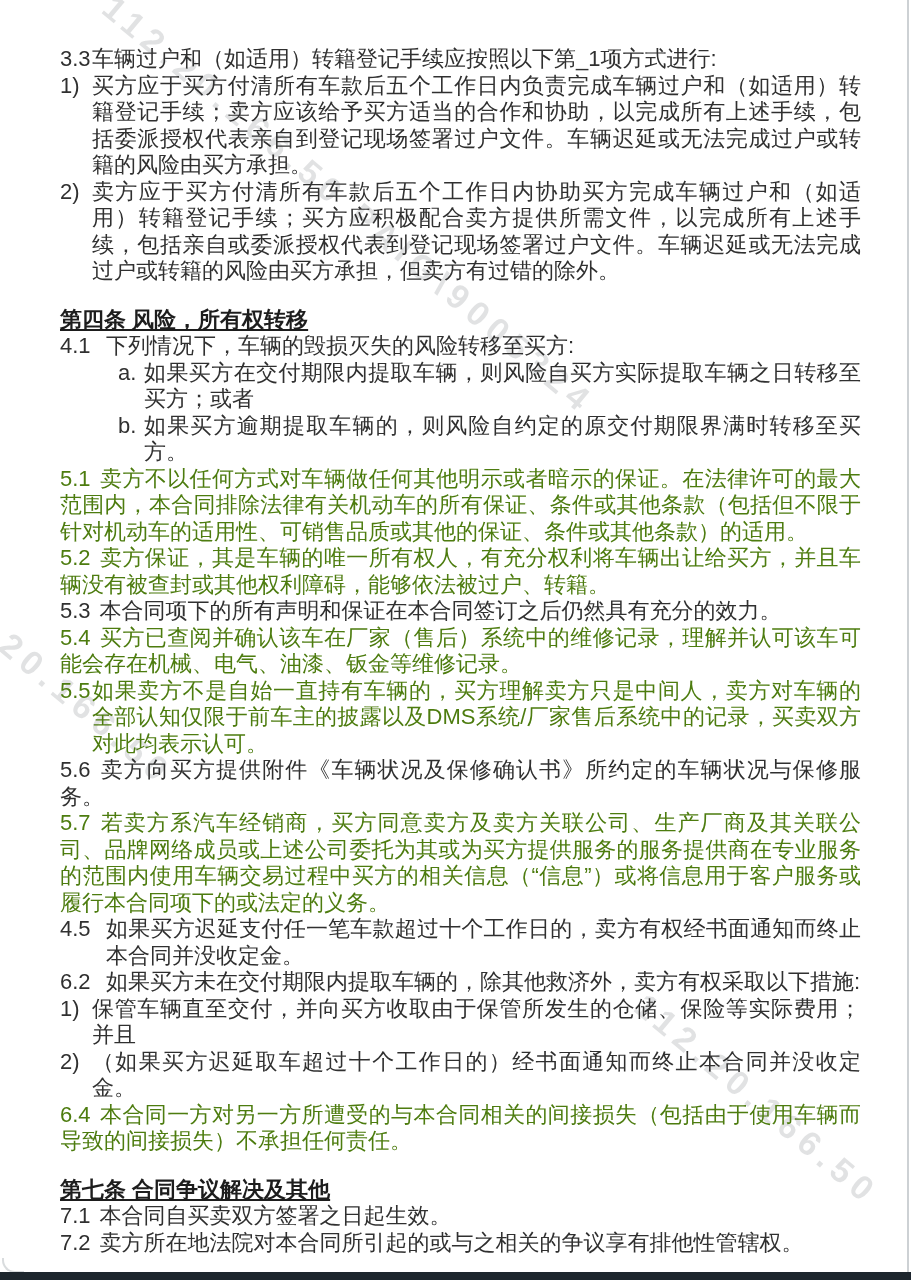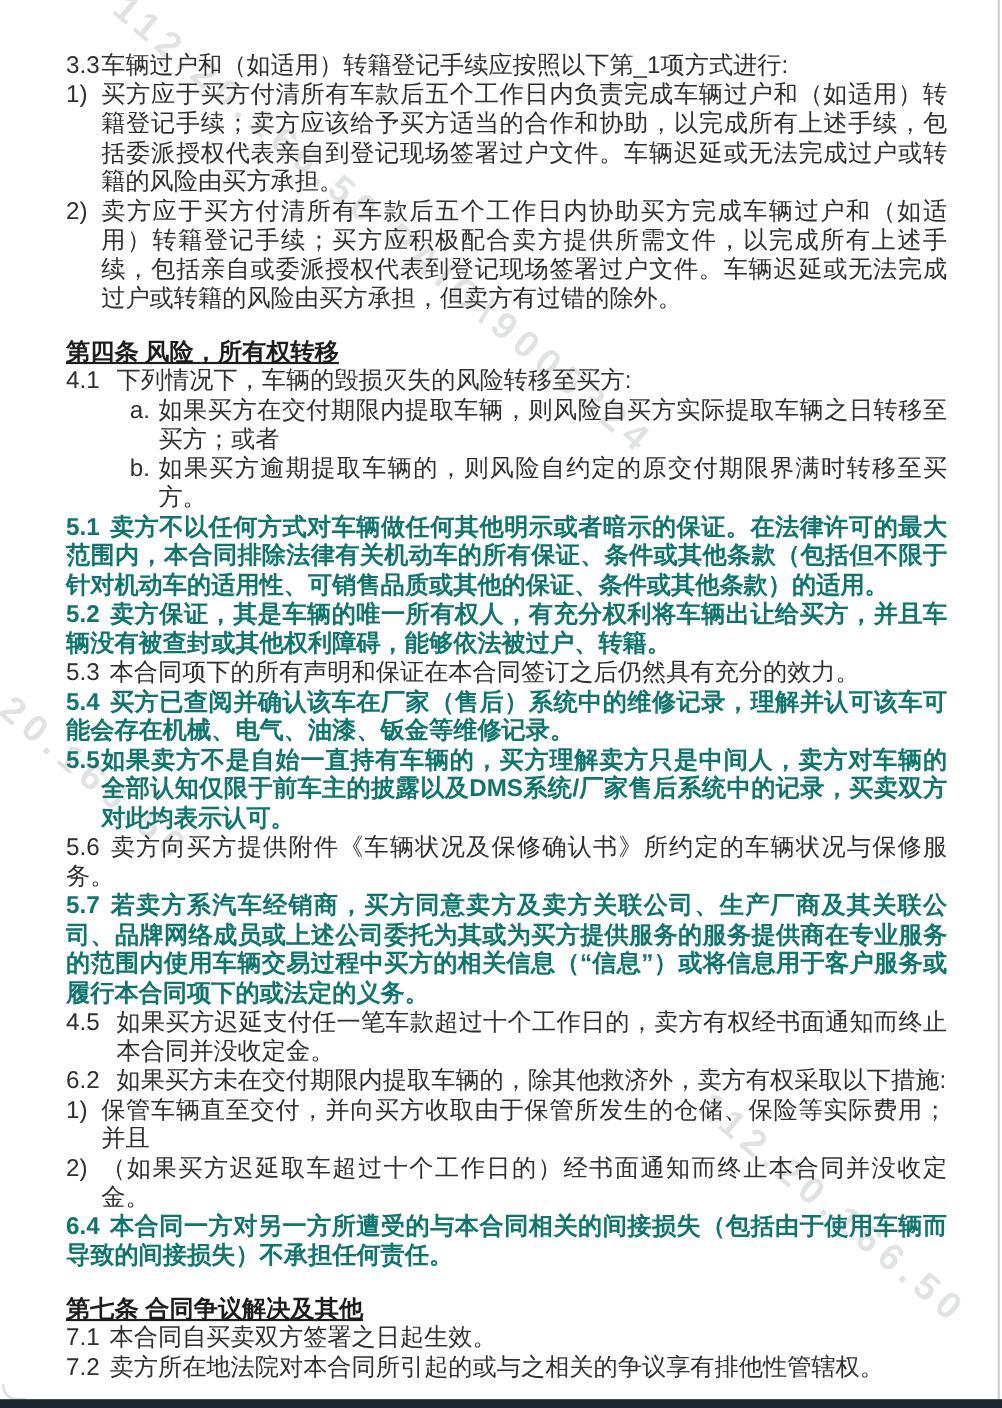--- a/index.html
+++ b/index.html
@@ -32,21 +32,21 @@
     color:#303030;
     text-align:justify;
   }
   .heading{
     font-weight:700;
     color:#1d1d1d;
     margin-top:22px;
     text-decoration:underline;
   }
   .block{position:relative;}
-  .block.bold{font-weight:700;color:#0f766e;}
+  .block.bold{font-weight:400;color:#4d7c0f;}
   
   .block.hang{display:flex;}
   .block.hang .lbl{flex:0 0 32px;}
   .block.hang .txt{flex:1;}
   .block.hangwide{display:flex;}
   .block.hangwide .lbl{flex:0 0 46px;}
   .block.hangwide .txt{flex:1;}
   .block.hangsub{display:flex;padding-left:58px;}
   .block.hangsub .lbl{flex:0 0 26px;}
   .block.hangsub .txt{flex:1;}

